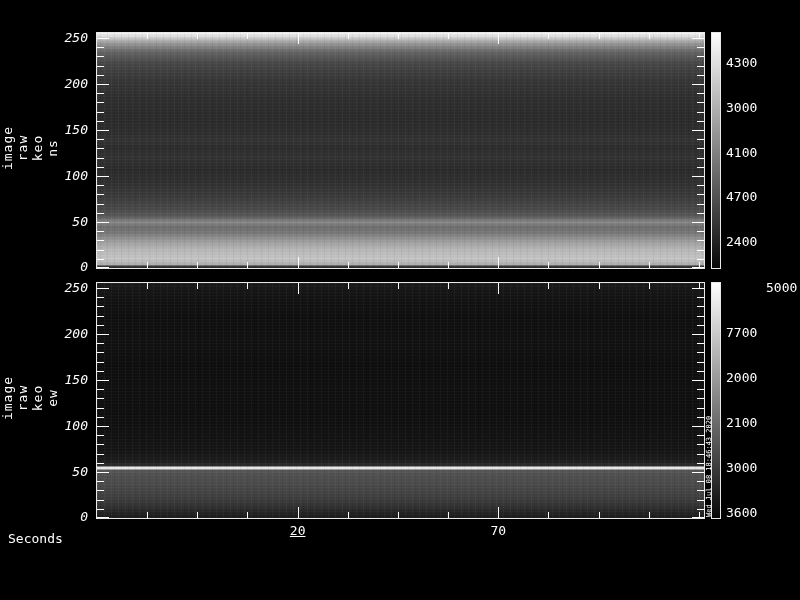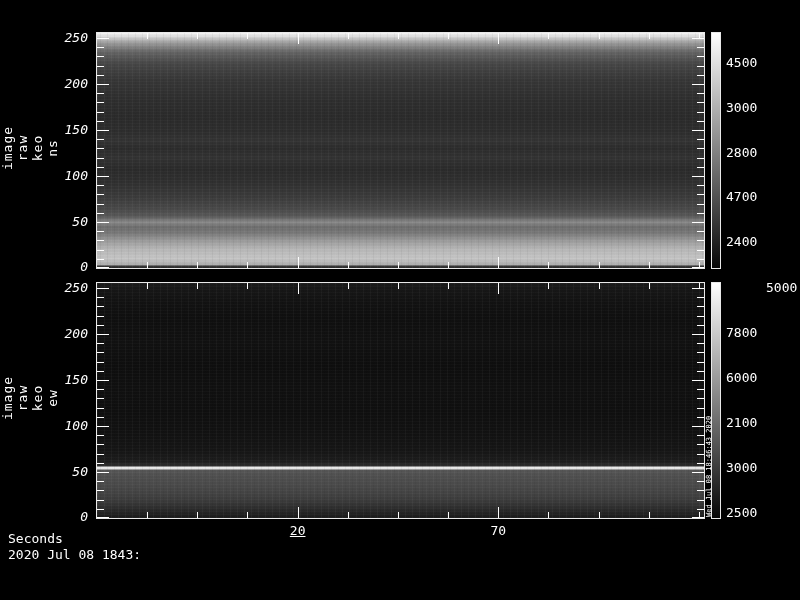--- a/index.html
+++ b/index.html
@@ -201,39 +201,38 @@
     <div>image</div>
     <div>raw</div>
     <div>keo</div>
     <div>ew</div>
   </div>
   <div class="cbar" id="cbar1" style="top: 282px; background: linear-gradient(rgb(255, 255, 255), rgb(6, 6, 6));"></div>
 
   <div class="vstamp">Wed Jul 08 18:46:43 2020</div>
 
   <div class="footer" style="top:531px">Seconds</div>
-  <div class="footer" style="top:547px">2020 Jul 08 1843:</div>
 <div class="lab ylab" style="left: 44px; top: 260px;">0</div>
     <div class="lab ylab" style="left: 44px; top: 215.012px;">50</div>
     <div class="lab ylab" style="left: 44px; top: 169.023px;">100</div>
     <div class="lab ylab" style="left: 44px; top: 123.035px;">150</div>
     <div class="lab ylab" style="left: 44px; top: 77.047px;">200</div>
     <div class="lab ylab" style="left: 44px; top: 31.0587px;">250</div>
-    <div class="lab" style="left: 726px; top: 56.0952px;">4500</div>
+    <div class="lab" style="left: 726px; top: 56.0952px;">4300</div>
     <div class="lab" style="left: 726px; top: 100.857px;">3000</div>
-    <div class="lab" style="left: 726px; top: 145.619px;">2800</div>
+    <div class="lab" style="left: 726px; top: 145.619px;">4100</div>
     <div class="lab" style="left: 726px; top: 190.381px;">4700</div>
     <div class="lab" style="left: 726px; top: 235.143px; text-align: center;">2400</div>
     <div class="lab ylab" style="left: 44px; top: 510px;">0</div>
     <div class="lab ylab" style="left: 44px; top: 465.012px;">50</div>
     <div class="lab ylab" style="left: 44px; top: 419.023px;">100</div>
     <div class="lab ylab" style="left: 44px; top: 373.035px;">150</div>
     <div class="lab ylab" style="left: 44px; top: 327.047px;">200</div>
     <div class="lab ylab" style="left: 44px; top: 281.059px;">250</div>
     <div class="lab xlab" style="left: 280.661px; top: 524px; text-decoration: underline;">20</div>
     <div class="lab xlab" style="left: 481.322px; top: 524px;">70</div>
     <div class="lab" style="left: 726px; top: 281.485px; margin-left: 40px;">5000</div>
-    <div class="lab" style="left: 726px; top: 326.332px;">7800</div>
-    <div class="lab" style="left: 726px; top: 371.179px;">6000</div>
+    <div class="lab" style="left: 726px; top: 326.332px;">7700</div>
+    <div class="lab" style="left: 726px; top: 371.179px;">2000</div>
     <div class="lab" style="left: 726px; top: 416.027px;">2100</div>
     <div class="lab" style="left: 726px; top: 460.874px;">3000</div>
-    <div class="lab" style="left: 726px; top: 505.721px;">2500</div>
+    <div class="lab" style="left: 726px; top: 505.721px;">3600</div>
   </div>
 
 </body></html>

